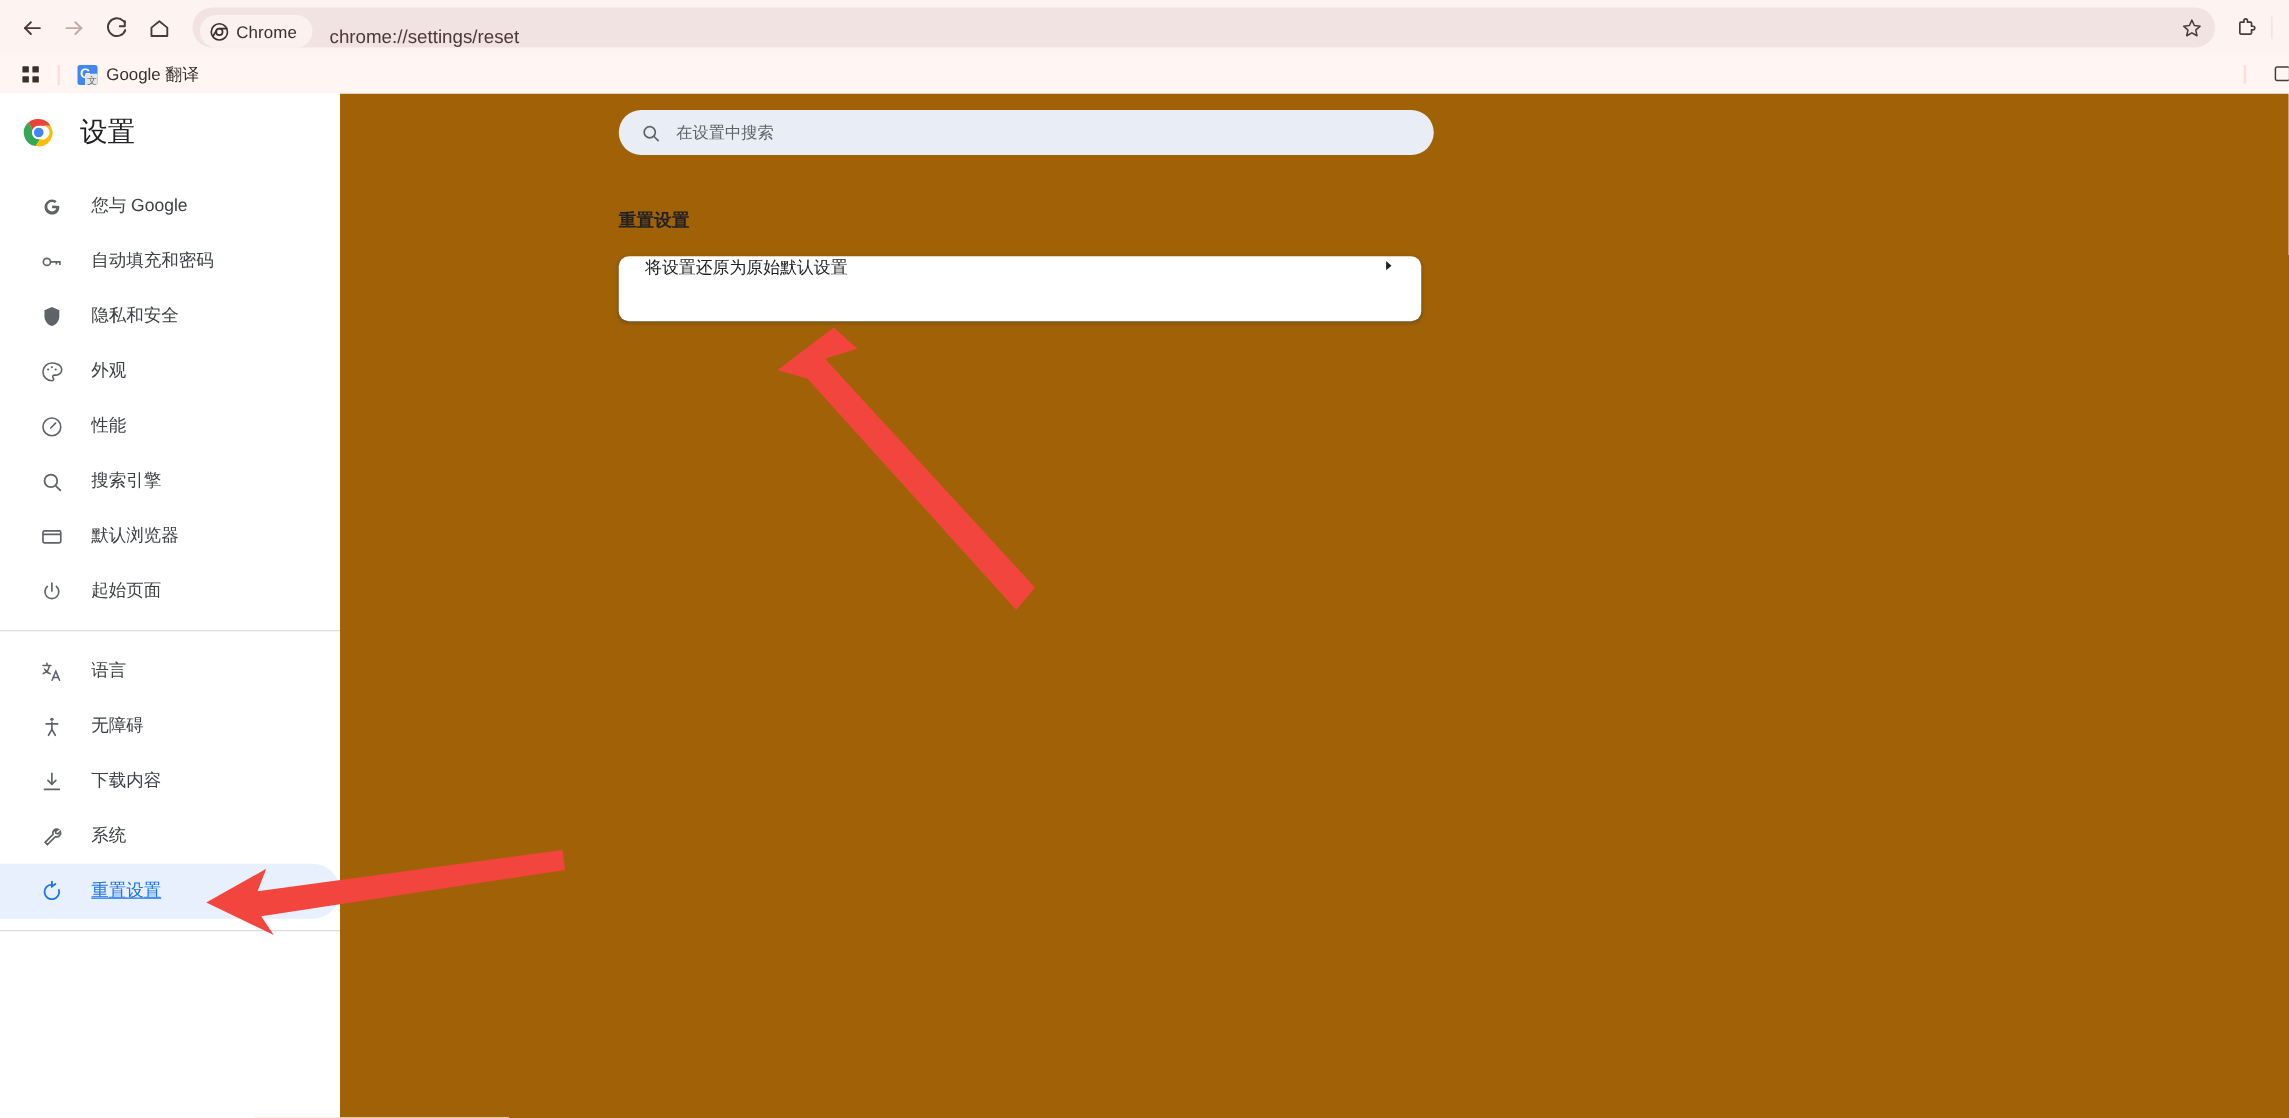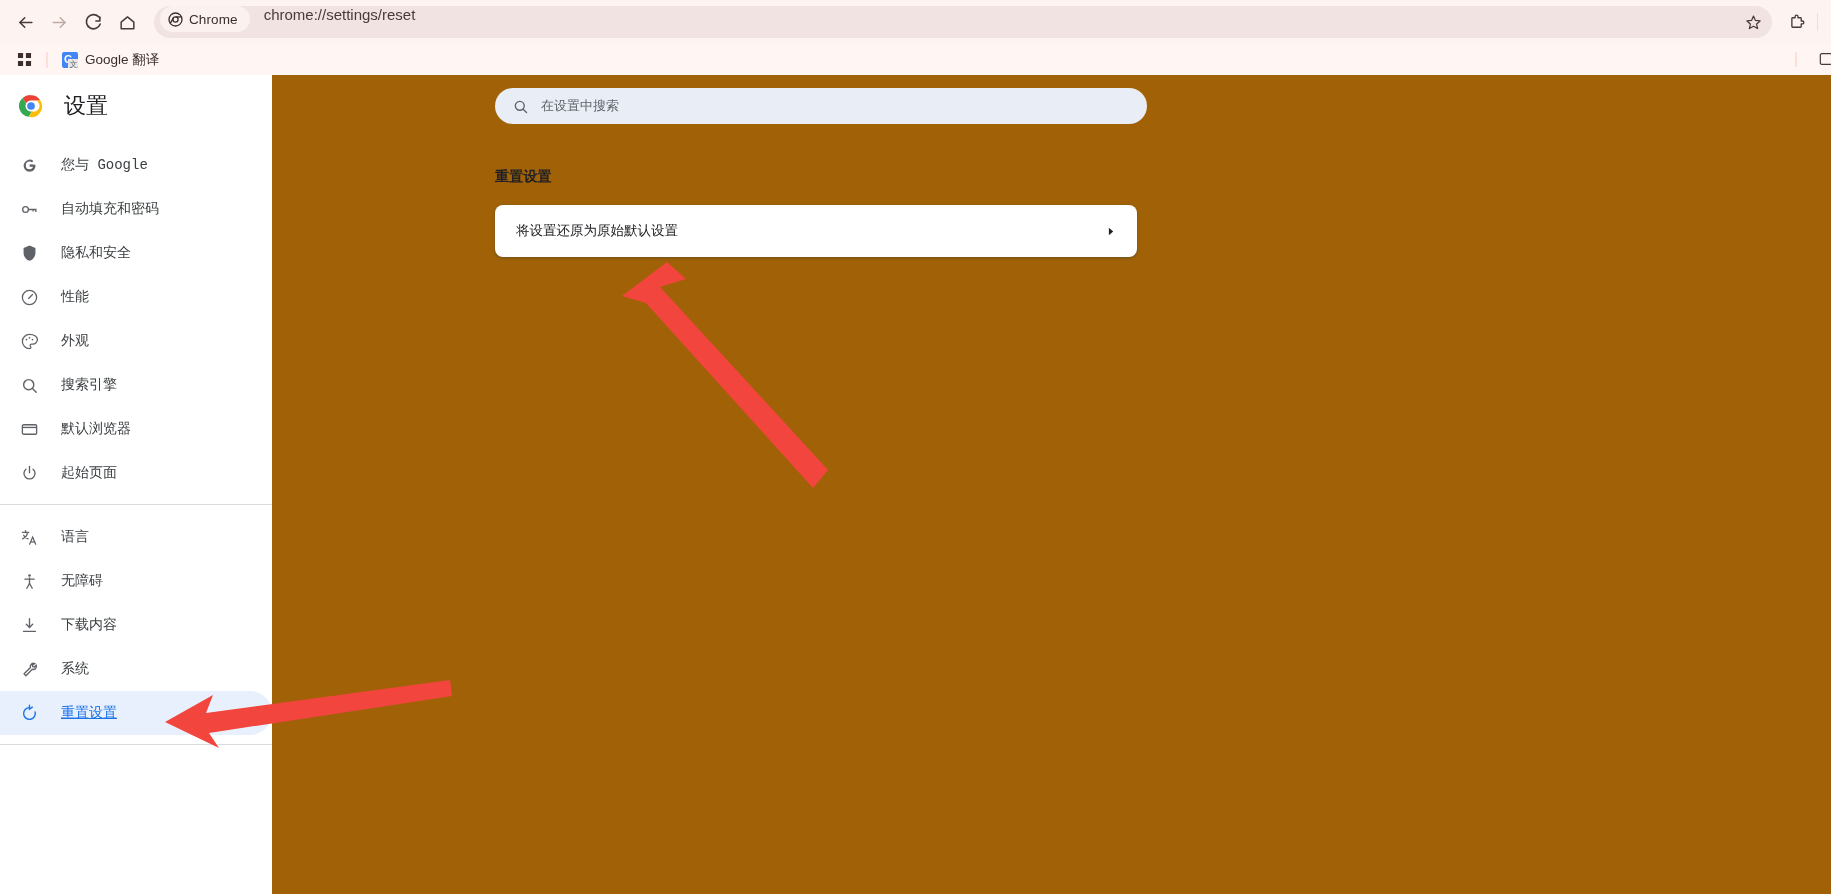--- a/index.html
+++ b/index.html
@@ -19,21 +19,21 @@
   }
   .nav-btn {
     width:34px; height:34px; border-radius:50%;
     display:flex; align-items:center; justify-content:center;
     flex: 0 0 auto; cursor: pointer;
   }
   .nav-btn svg { display:block; }
   .omnibox {
     flex: 1 1 auto; height: 32px; margin: 0 6px 0 10px;
     background:#f1e3e2; border-radius: 16px;
-    display:flex; align-items:flex-start; padding-left: 6px; padding-right:10px;
+    display:flex; align-items:flex-end; padding-left: 6px; padding-right:10px;
     position: relative;
   }
   .chrome-chip {
     display:flex; align-items:center; gap:6px;
     background:#fbf1ef; border-radius: 14px;
     height: 26px; padding: 0 12px 0 8px; flex: 0 0 auto;
   }
   .chrome-chip .label {
     font-size: 13.5px; color:#3b2e2b; letter-spacing:.1px;
   }
@@ -96,23 +96,23 @@
   .sidebar { position:absolute; top:0; left:0; width:272px; height:819px; background:#fff; }
   .brand {
     display:flex; align-items:center; gap:20px;
     height:62px; padding-left: 18px; text-align: center;
   }
   .brand .title { font-size:22px; color:#202124; font-weight:400; }
 
   .nav-list { margin-top: 6px; }
   .nav-item {
     display:flex; align-items:center; gap:22px;
-    height:44px; padding-left:19px;
+    height:44px; padding-left:31px;
     border-radius: 0 22px 22px 0;
-    cursor: pointer; position:relative;font-family:Liberation Mono, monospace;
+    cursor: pointer; position:relative;
   }
   .nav-item .ico { width:20px;height:20px;display:flex;align-items:center;justify-content:center;flex:0 0 auto; }
   .nav-item .lbl { font-size:14px; color:#3c4043; white-space:nowrap; }
   .nav-item.selected { background:#e8f0fe; }
   .nav-item.selected .lbl { color:#1a73e8; text-decoration: underline; }
   .nav-item .ext-ico { margin-left: 18px; width:16px;height:16px;display:flex;align-items:center;justify-content:center; }
   .nav-sep { height:1px; background:#dadce0; margin: 9px 0 10px 0; width:272px; }
 
   
   .main { position:absolute; top:0; left:272px; right:0; height:819px; background:#a16207; }
@@ -125,21 +125,21 @@
 
   .section { padding-left: 223px; padding-top: 44px; }
   .section-title { font-size:14px; color:#202124; font-weight:700; letter-spacing:.2px; }
 
   .card {
     width: 642px; margin-top: 19px;
     background:#fff; border-radius: 8px;
     box-shadow: 0 1px 2px rgba(60,64,67,.30), 0 1px 3px 1px rgba(60,64,67,.15);
   }
   .card-row {
-    height: 52px; display:flex; align-items:center;
+    height: 52px; display:flex; 
     padding: 0 20px 0 21px; cursor:pointer;
   }
   .card-row .row-label { font-size:13.5px; color:#202124; flex:1 1 auto; }
   .row-arrow { width:14px;height:14px;display:flex;align-items:center;justify-content:center; }
 
   
   .annot { position:absolute; top:0; left:0; width:1831px; height:894px; pointer-events:none; }
 </style>
 </head>
 <body>
@@ -262,37 +262,37 @@
             <svg width="19" height="19" viewBox="0 0 24 24" fill="#5f6368">
                 <path d="M12 2 4.5 5.2v6.1c0 4.6 3.2 8.9 7.5 10 4.3-1.1 7.5-5.4 7.5-10V5.2z"></path>
               </svg>
           </span>
           <span class="lbl">隐私和安全</span>
         </div>
 
         <div class="nav-item">
           <span class="ico">
             <svg width="19" height="19" viewBox="0 0 24 24" fill="none" stroke="#5f6368" stroke-width="1.6">
-              <circle cx="12" cy="12" r="9"></circle>
-                <path d="M15.8 8.2 10.8 13.2" stroke-linecap="round"></path>
-            </svg>
-          </span>
-          <span class="lbl">性能</span>
-        </div>
-
-        <div class="nav-item">
-          <span class="ico">
-            <svg width="19" height="19" viewBox="0 0 24 24" fill="none" stroke="#5f6368" stroke-width="1.6">
               <path d="M12 3a9 9 0 1 0 0 18c1.1 0 1.8-.8 1.8-1.7 0-.5-.2-.9-.5-1.2-.3-.3-.5-.7-.5-1.1 0-.9.8-1.7 1.7-1.7h1.6A5.9 5.9 0 0 0 22 9.3C21.8 5.7 17.4 3 12 3z"></path>
               <circle cx="8.2" cy="9.6" r="1.1" fill="#5f6368" stroke="none"></circle>
               <circle cx="12" cy="7.3" r="1.1" fill="#5f6368" stroke="none"></circle>
               <circle cx="15.8" cy="9.6" r="1.1" fill="#5f6368" stroke="none"></circle>
             </svg>
           </span>
           <span class="lbl">外观</span>
+        </div>
+
+        <div class="nav-item">
+          <span class="ico">
+            <svg width="19" height="19" viewBox="0 0 24 24" fill="none" stroke="#5f6368" stroke-width="1.6">
+              <circle cx="12" cy="12" r="9"></circle>
+                <path d="M15.8 8.2 10.8 13.2" stroke-linecap="round"></path>
+            </svg>
+          </span>
+          <span class="lbl">性能</span>
         </div>
 
         <div class="nav-item">
           <span class="ico">
             <svg width="19" height="19" viewBox="0 0 24 24" fill="none" stroke="#5f6368" stroke-width="1.8" stroke-linecap="round">
               <circle cx="11" cy="11" r="6.4"></circle>
                 <line x1="16" y1="16" x2="20.5" y2="20.5"></line>
             </svg>
           </span>
           <span class="lbl">搜索引擎</span>

